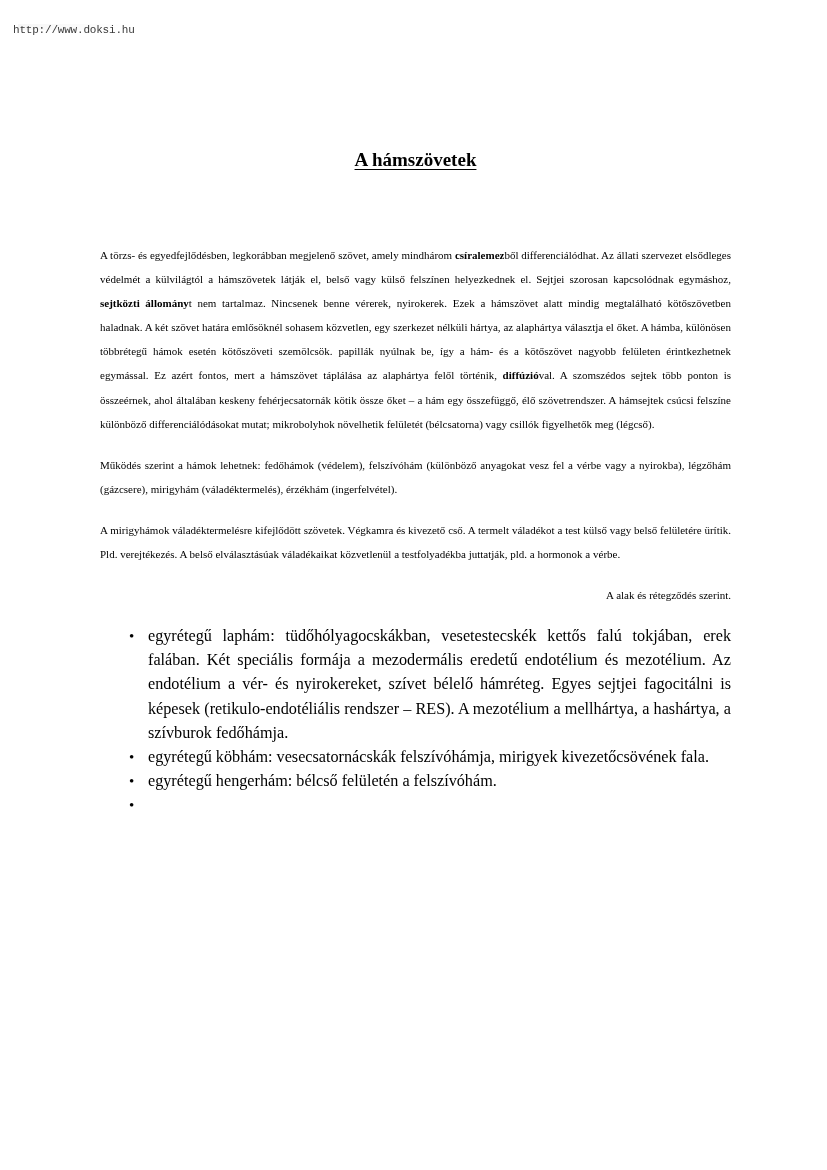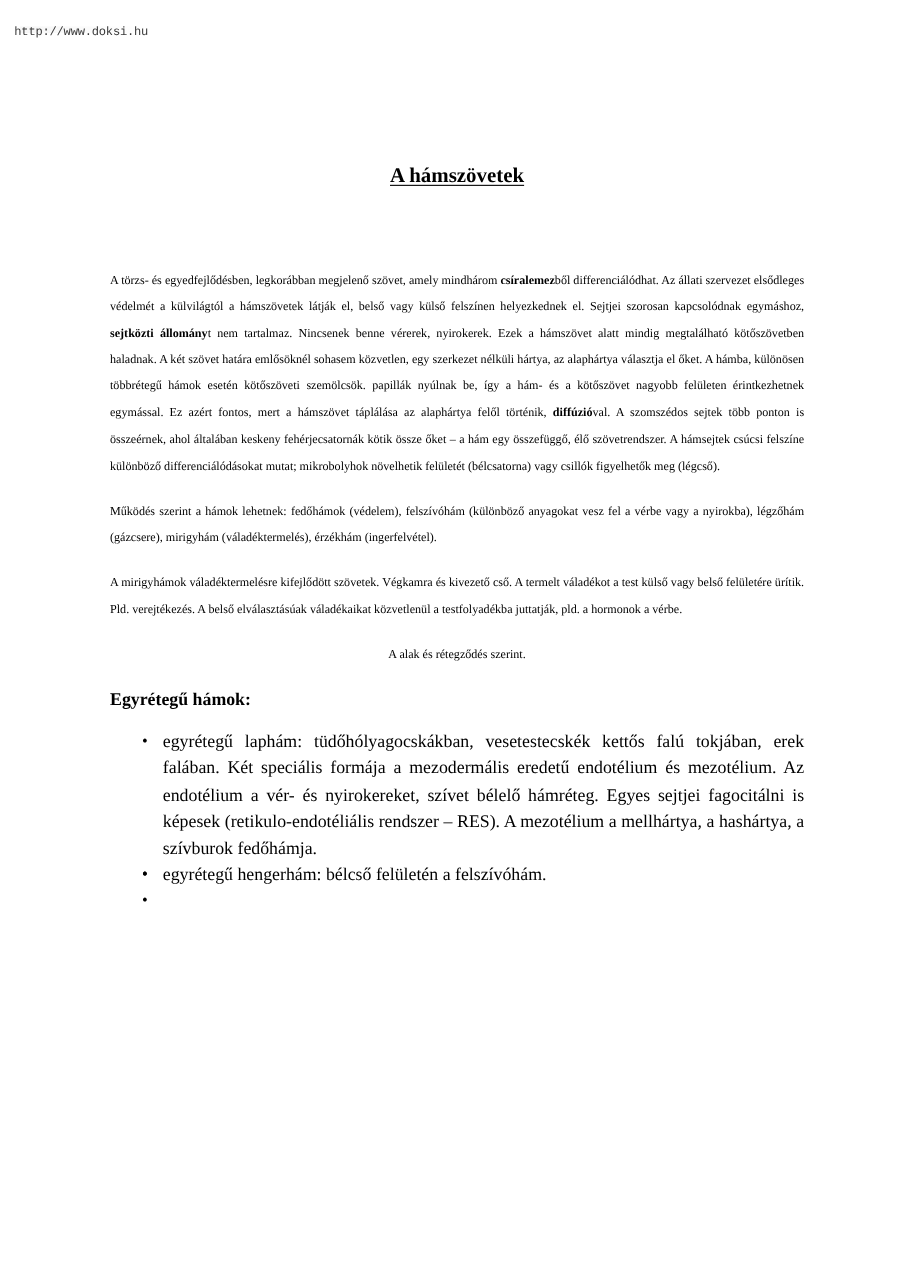--- a/index.html
+++ b/index.html
@@ -68,21 +68,21 @@
     margin: 0 0 17px 0;
     padding: 0;
     text-align: justify;
     text-justify: inter-word;
     font-size: 11px;
     line-height: 24.1px;
     hyphens: none;
   }
   p.para:last-child { margin-bottom: 0; }
 
-  p.para.short { text-align: center; }
+  p.para.short { text-align: right; }
 
   h2.sub-heading {
     margin: 0 0 14px 0;
     padding: 0;
     font-size: 16.2px;
     font-weight: bold;
     line-height: 24.1px;
     text-align: left;
   }
 
@@ -136,23 +136,22 @@
   <div class="body-flow">
 
     <p class="para"><span>A törzs- és egyedfejlődésben, legkorábban megjelenő szövet, amely mindhárom </span><b>csíralemez</b><span>ből differenciálódhat. Az állati szervezet elsődleges védelmét a külvilágtól a hámszövetek látják el, belső vagy külső felszínen helyezkednek el. Sejtjei szorosan kapcsolódnak egymáshoz, </span><b>sejtközti állomány</b><span>t nem tartalmaz. Nincsenek benne vérerek, nyirokerek. Ezek a hámszövet alatt mindig megtalálható kötőszövetben haladnak. A két szövet határa emlősöknél sohasem közvetlen, egy szerkezet nélküli hártya, az alaphártya választja el őket. A hámba, különösen többrétegű hámok esetén kötőszöveti szemölcsök. papillák nyúlnak be, így a hám- és a kötőszövet nagyobb felületen érintkezhetnek egymással. Ez azért fontos, mert a hámszövet táplálása az alaphártya felől történik, </span><b>diffúzió</b><span>val. A szomszédos sejtek több ponton is összeérnek, ahol általában keskeny fehérjecsatornák kötik össze őket – a hám egy összefüggő, élő szövetrendszer. A hámsejtek csúcsi felszíne különböző differenciálódásokat mutat; mikrobolyhok növelhetik felületét (bélcsatorna) vagy csillók figyelhetők meg (légcső).</span></p>
 
     <p class="para"><span>Működés szerint a hámok lehetnek: fedőhámok (védelem), felszívóhám (különböző anyagokat vesz fel a vérbe vagy a nyirokba), légzőhám (gázcsere), mirigyhám (váladéktermelés), érzékhám (ingerfelvétel).</span></p>
 
     <p class="para"><span>A mirigyhámok váladéktermelésre kifejlődött szövetek. Végkamra és kivezető cső. A termelt váladékot a test külső vagy belső felületére ürítik. Pld. verejtékezés. A belső elválasztásúak váladékaikat közvetlenül a testfolyadékba juttatják, pld. a hormonok a vérbe.</span></p>
 
     <p class="para short"><span>A alak és rétegződés szerint.</span></p>
 
-    <h2 class="sub-heading">Egyrétegű hámok:</h2>
 
     <ul class="bullets">
         <li><span class="bullet-dot">•</span><span><span>egyrétegű laphám: tüdőhólyagocskákban, vesetestecskék kettős falú tokjában, erek falában. Két speciális formája a mezodermális eredetű endotélium és mezotélium. Az endotélium a vér- és nyirokereket, szívet bélelő hámréteg. Egyes sejtjei fagocitálni is képesek (retikulo-endotéliális rendszer – RES). A mezotélium a mellhártya, a hashártya, a szívburok fedőhámja.</span></span></li>
-        <li><span class="bullet-dot">•</span></li>
+        <li><span class="bullet-dot">•</span><span><span>egyrétegű köbhám: vesecsatornácskák felszívóhámja, mirigyek kivezetőcsövének fala.</span></span></li>
         <li><span class="bullet-dot">•</span><span><span>egyrétegű hengerhám: bélcső felületén a felszívóhám.</span></span></li>
         <li><span class="bullet-dot">•</span></li>
       </ul>
 
   </div>
 </div>
 
 </body></html>

